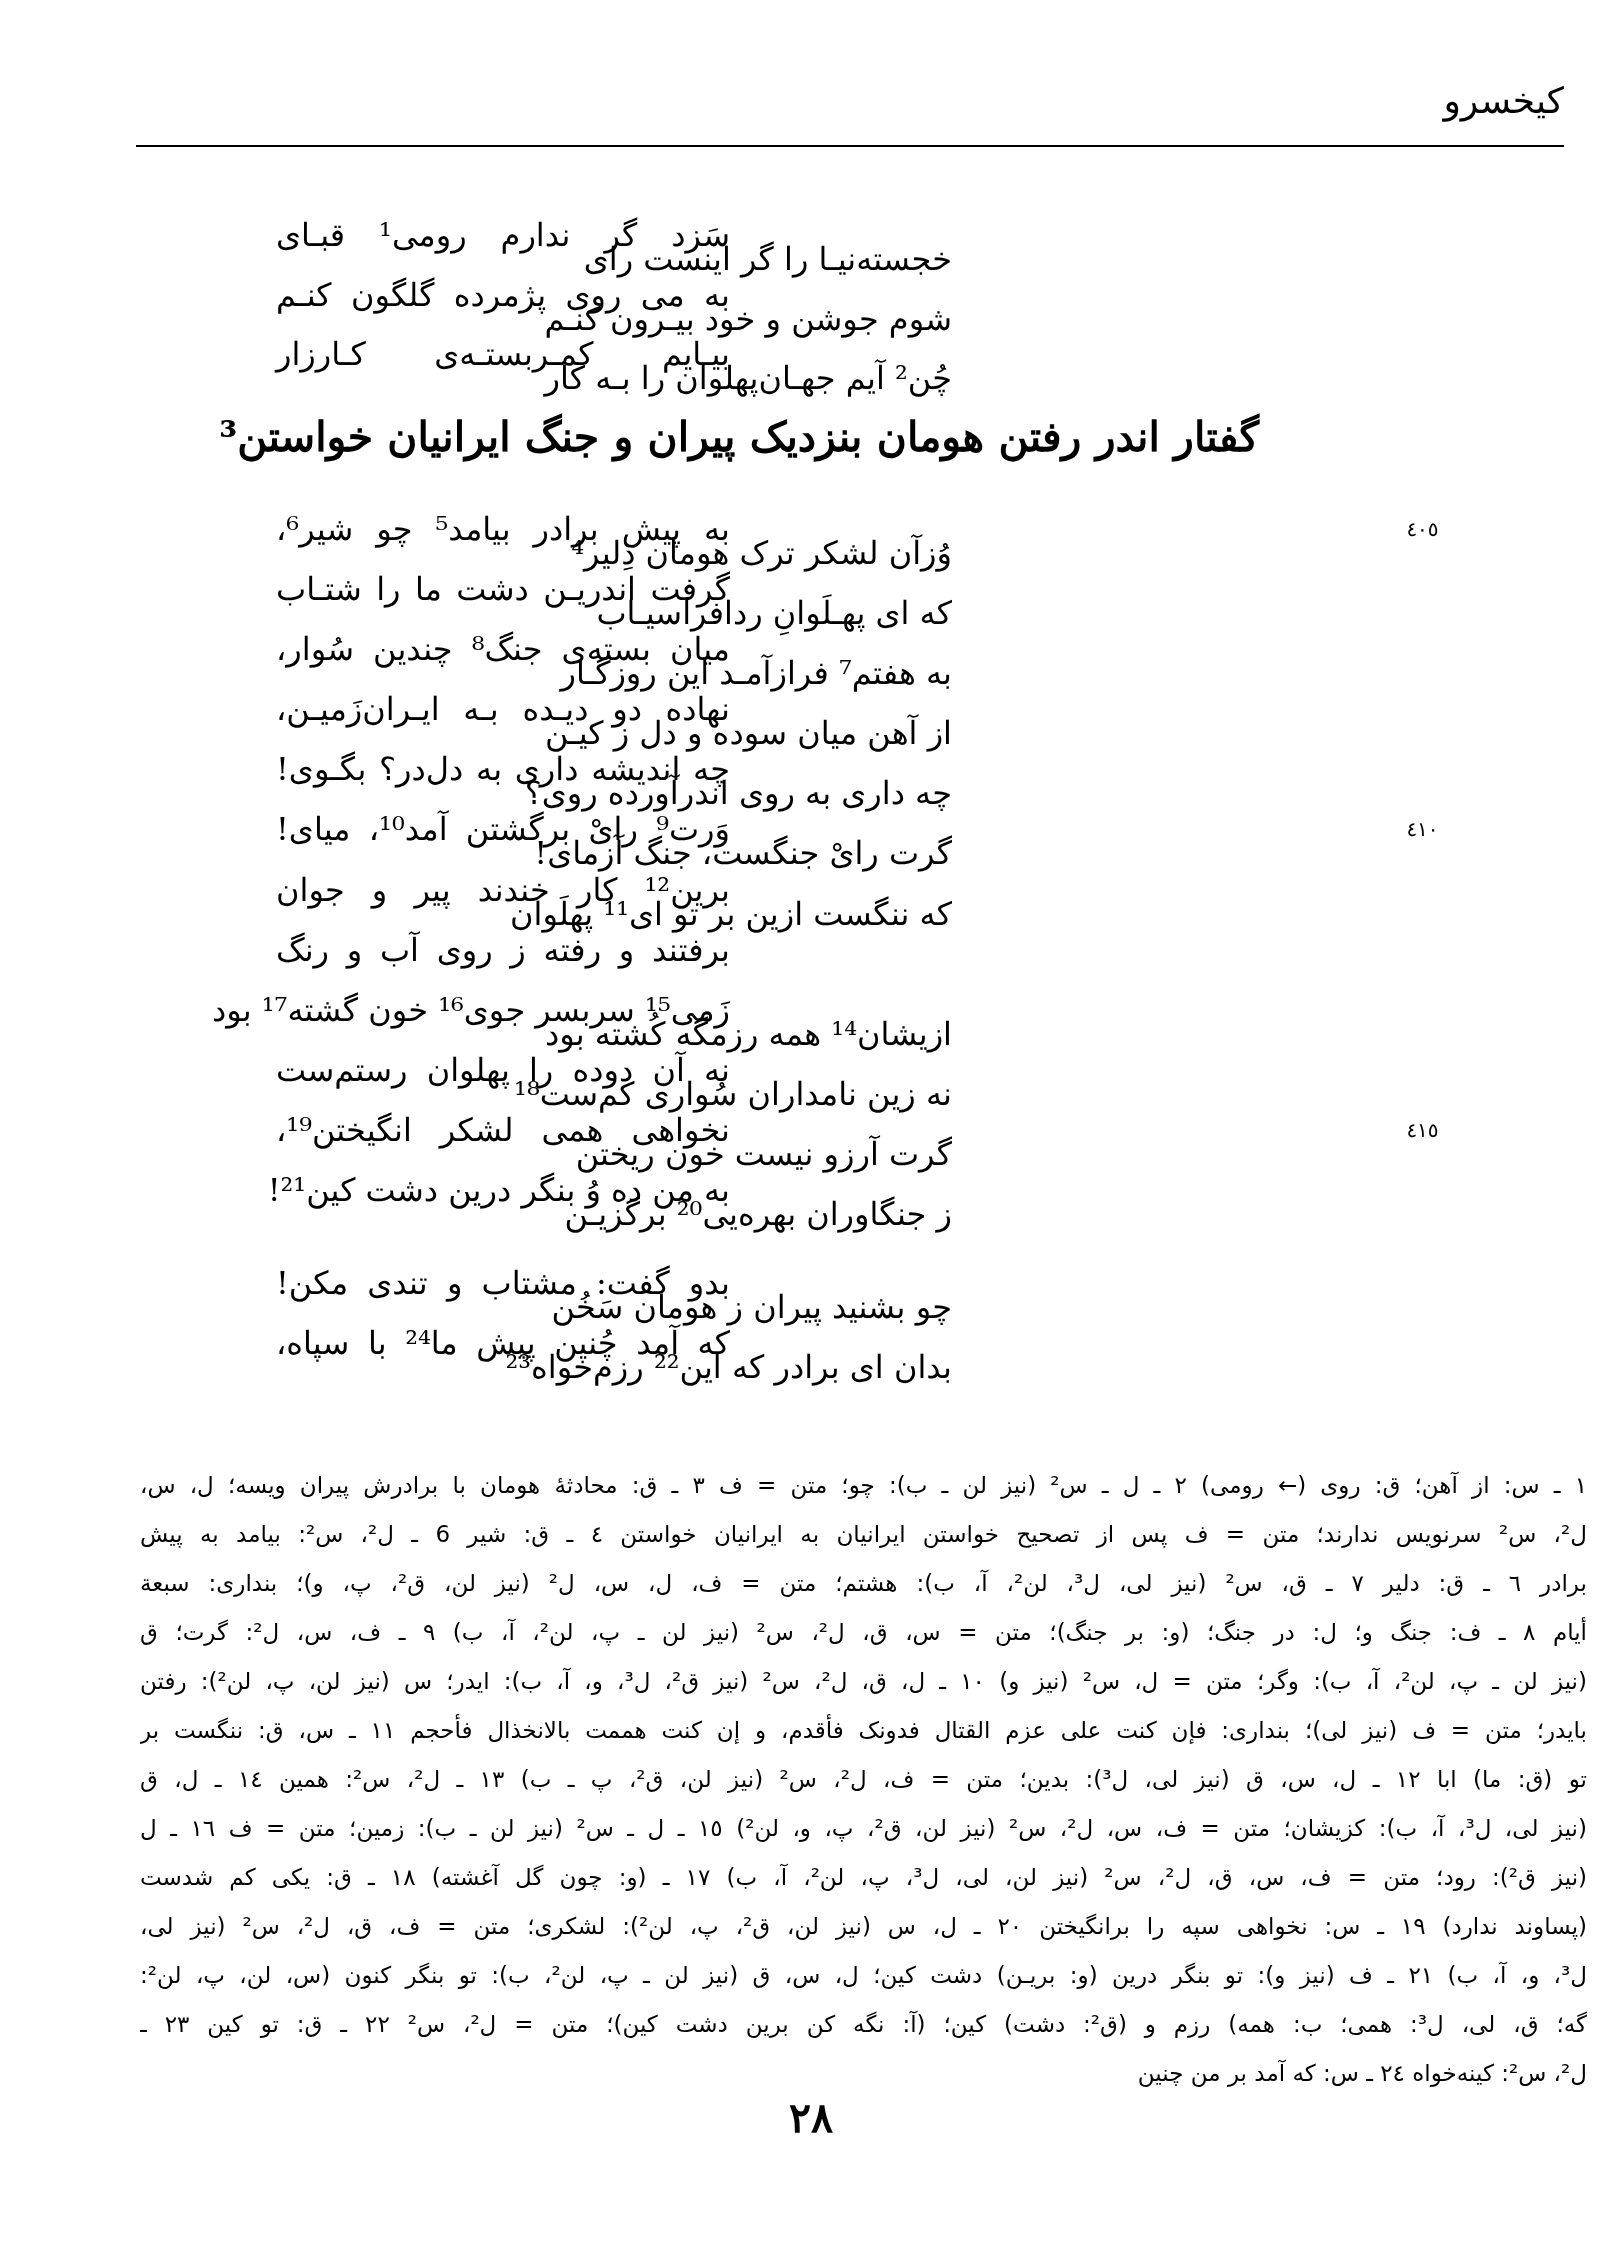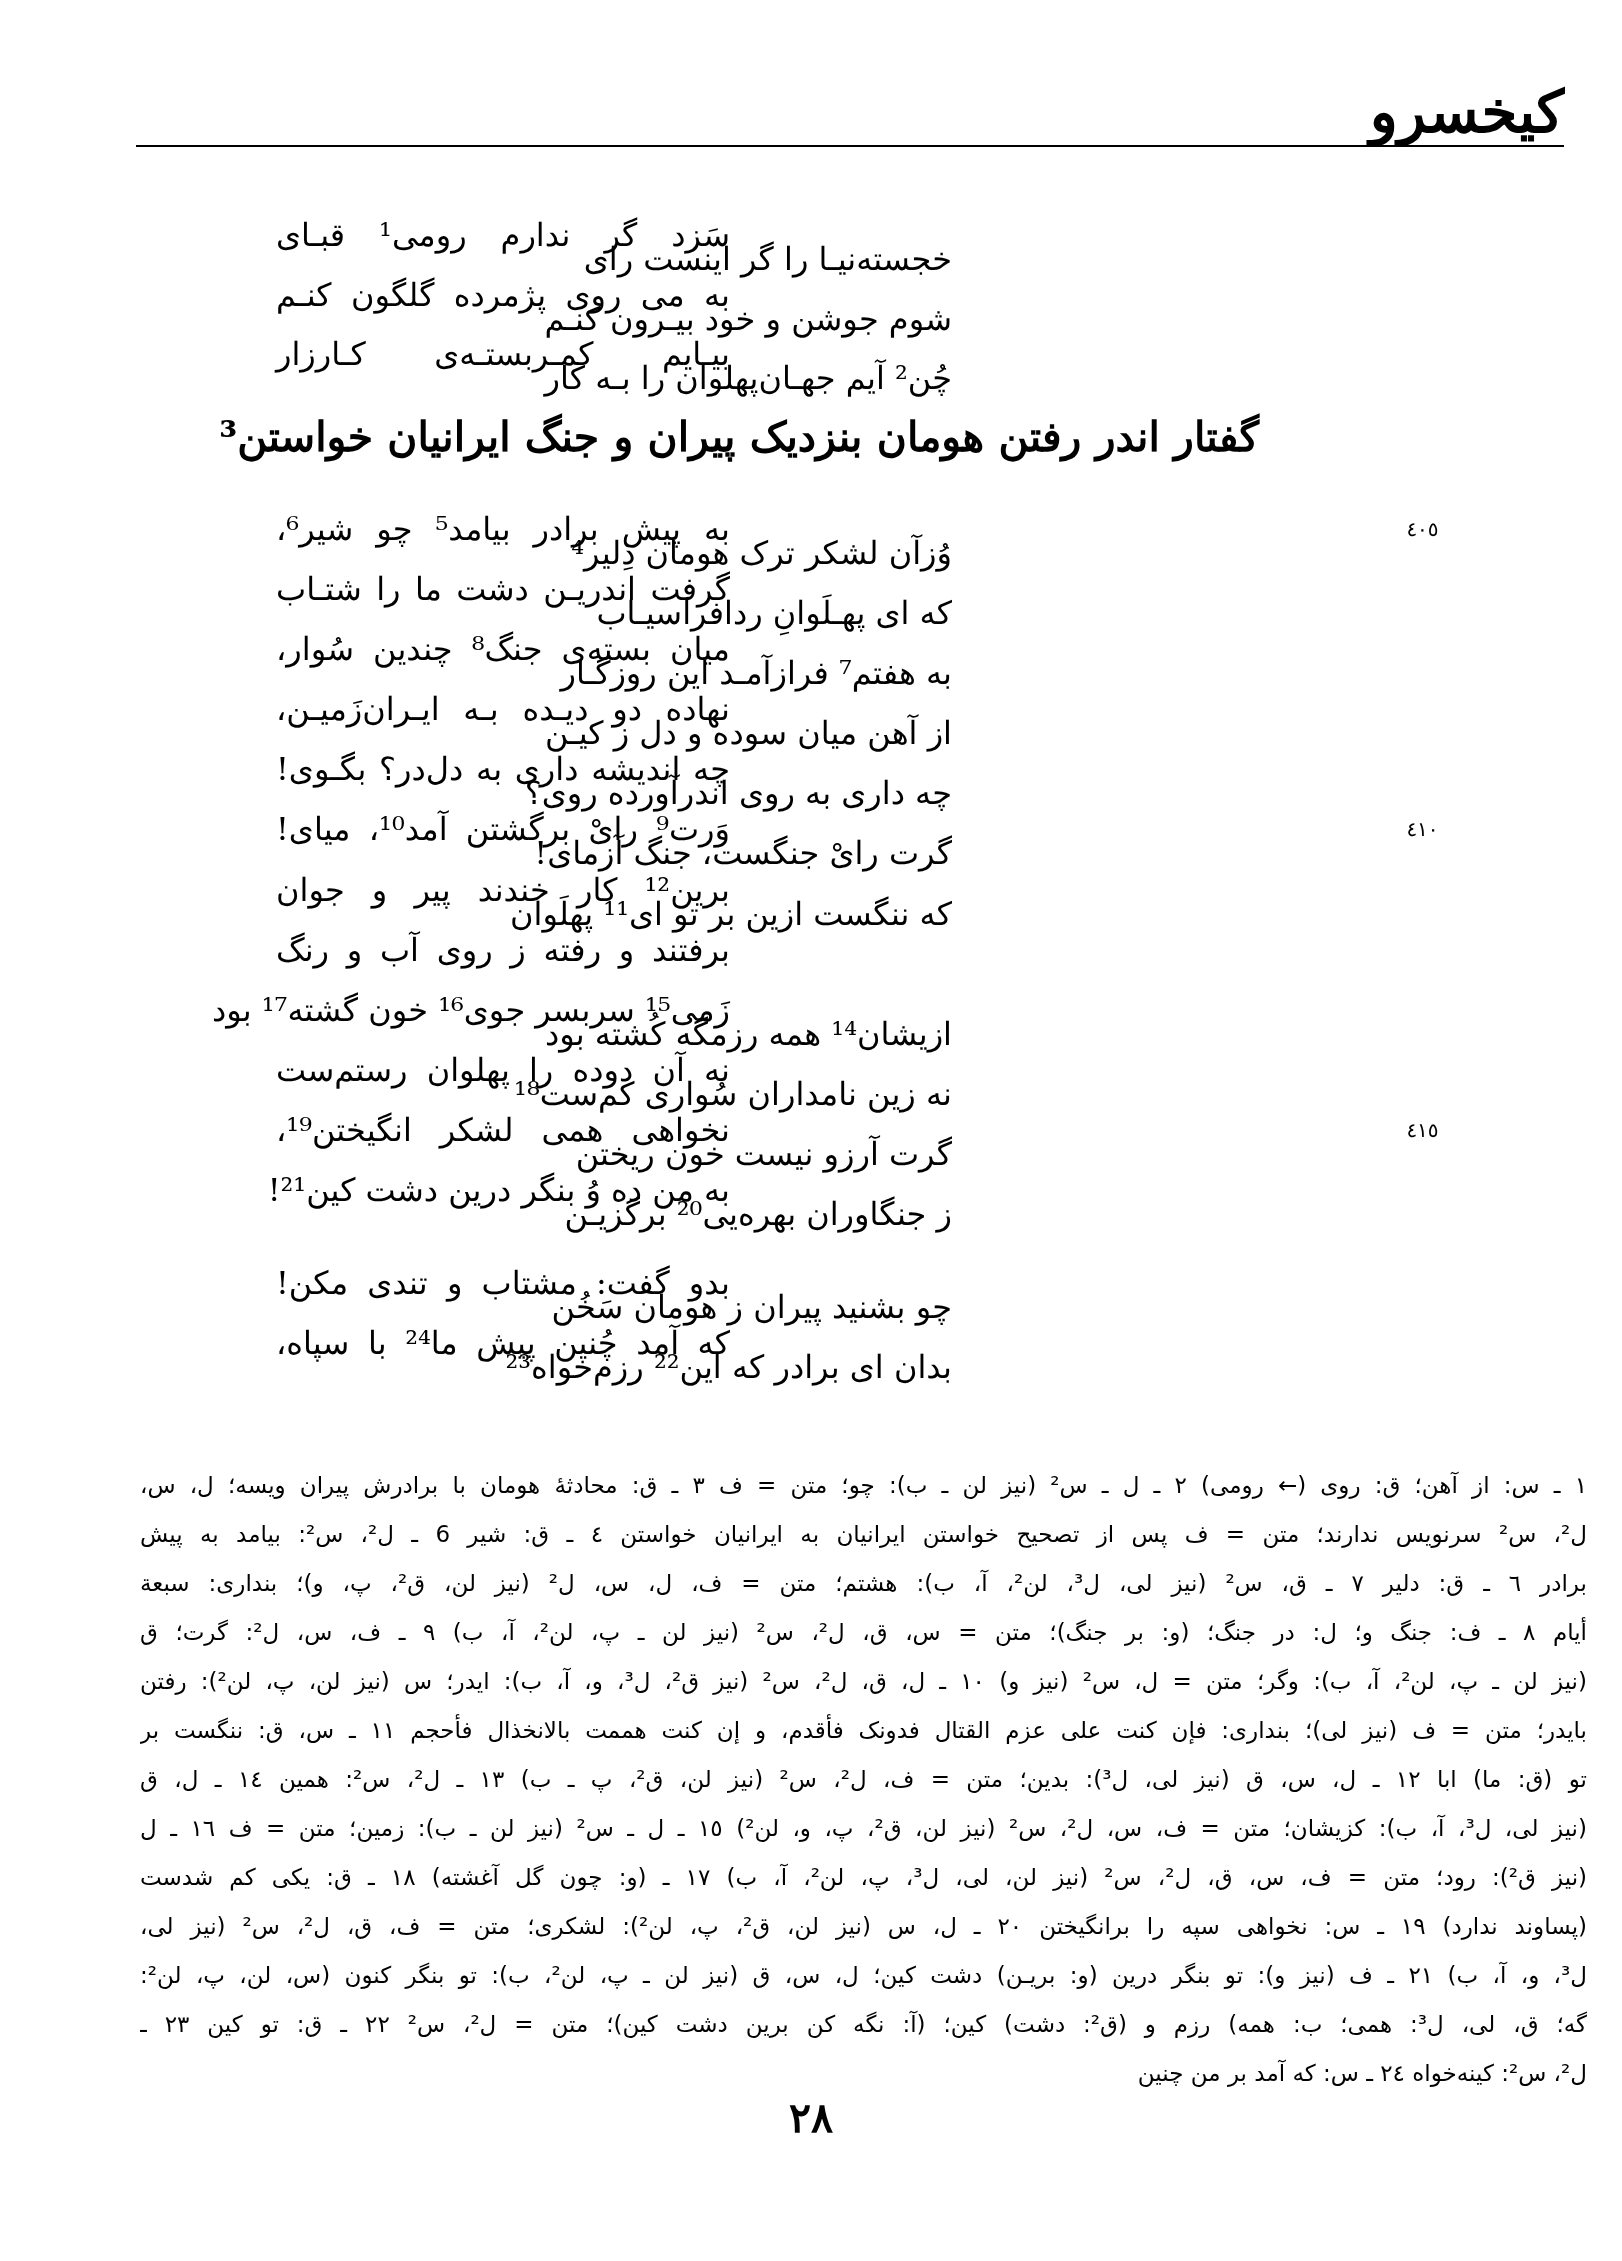--- a/index.html
+++ b/index.html
@@ -3,21 +3,21 @@
 <meta charset="utf-8">
 <style>
   html, body { margin: 0; padding: 0; background: #ffffff; }
   body {
     width: 1623px; height: 2261px; position: relative; overflow: hidden;
     font-family: "DejaVu Serif", "Liberation Serif", serif; color: #000;
   }
   .page { position: absolute; inset: 0; direction: rtl; }
   .running-head {
     position: absolute; top: 83px; right: 59px;
-    font-size: 58px; font-weight: bold; line-height: 1; margin-left: 16px;
+    font-size: 36px; font-weight: normal; line-height: 1; margin-left: 16px;
   }
   .head-rule {
     position: absolute; top: 145px; left: 136px; right: 59px;
     height: 2.1px; background: #000;
   }
   .couplets { position: absolute; left: 0; right: 0; }
   .couplet-row { position: absolute; height: 49px; left: 0; right: 0; }
   .hemistich {
     position: absolute; font-size: 32px; line-height: 49px; white-space: nowrap;
     text-align: justify; text-align-last: justify;

